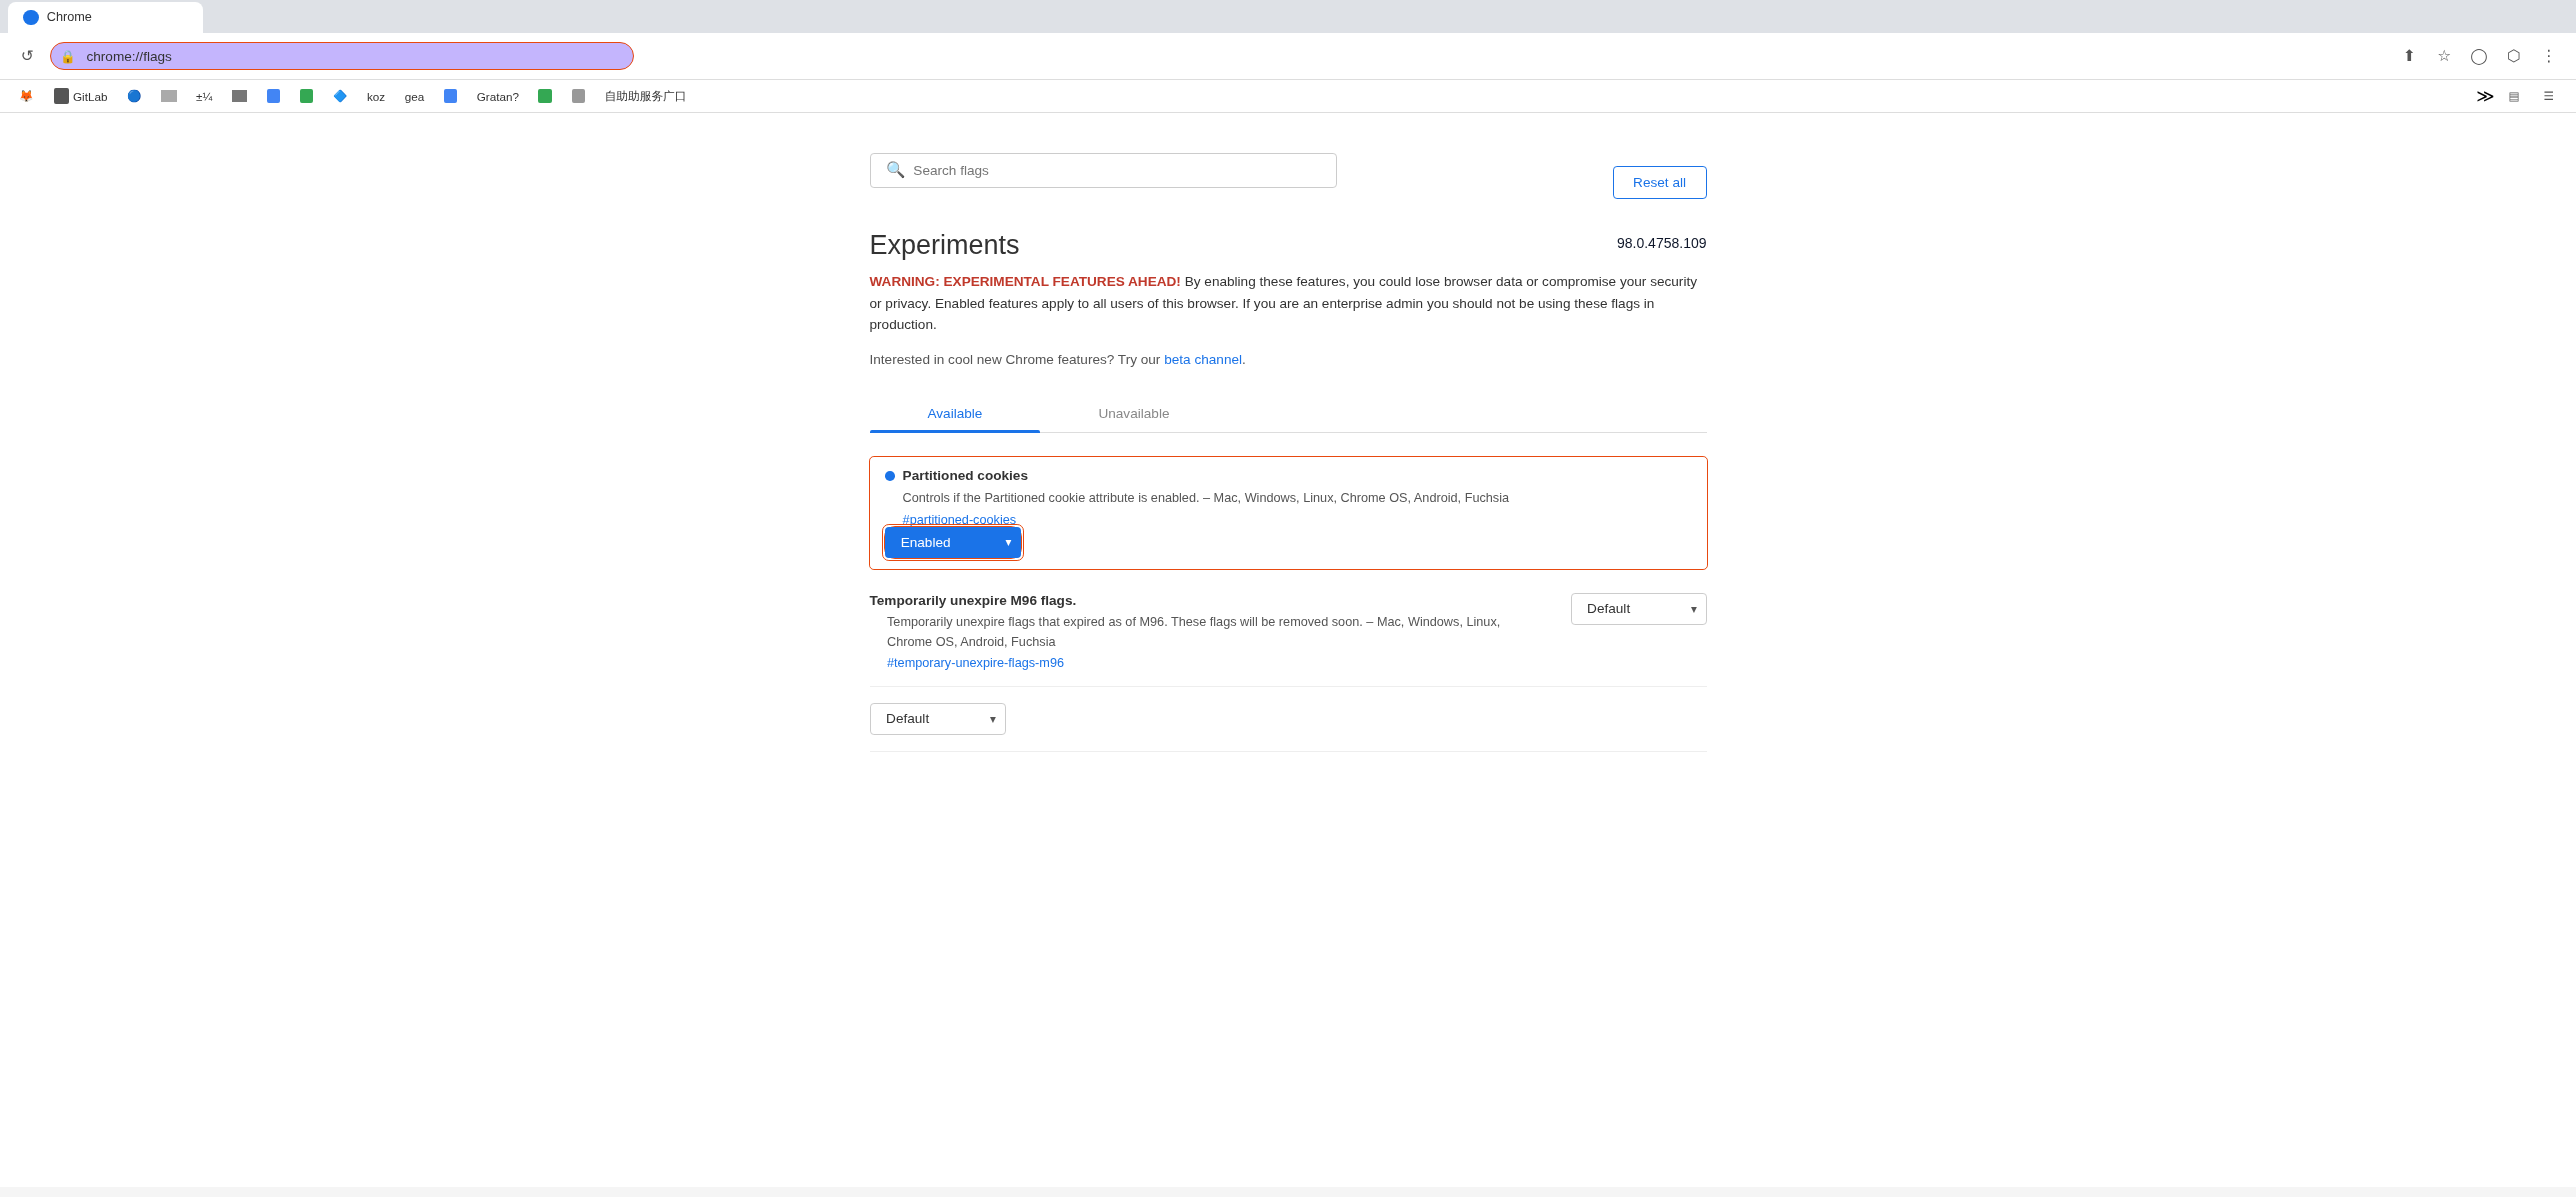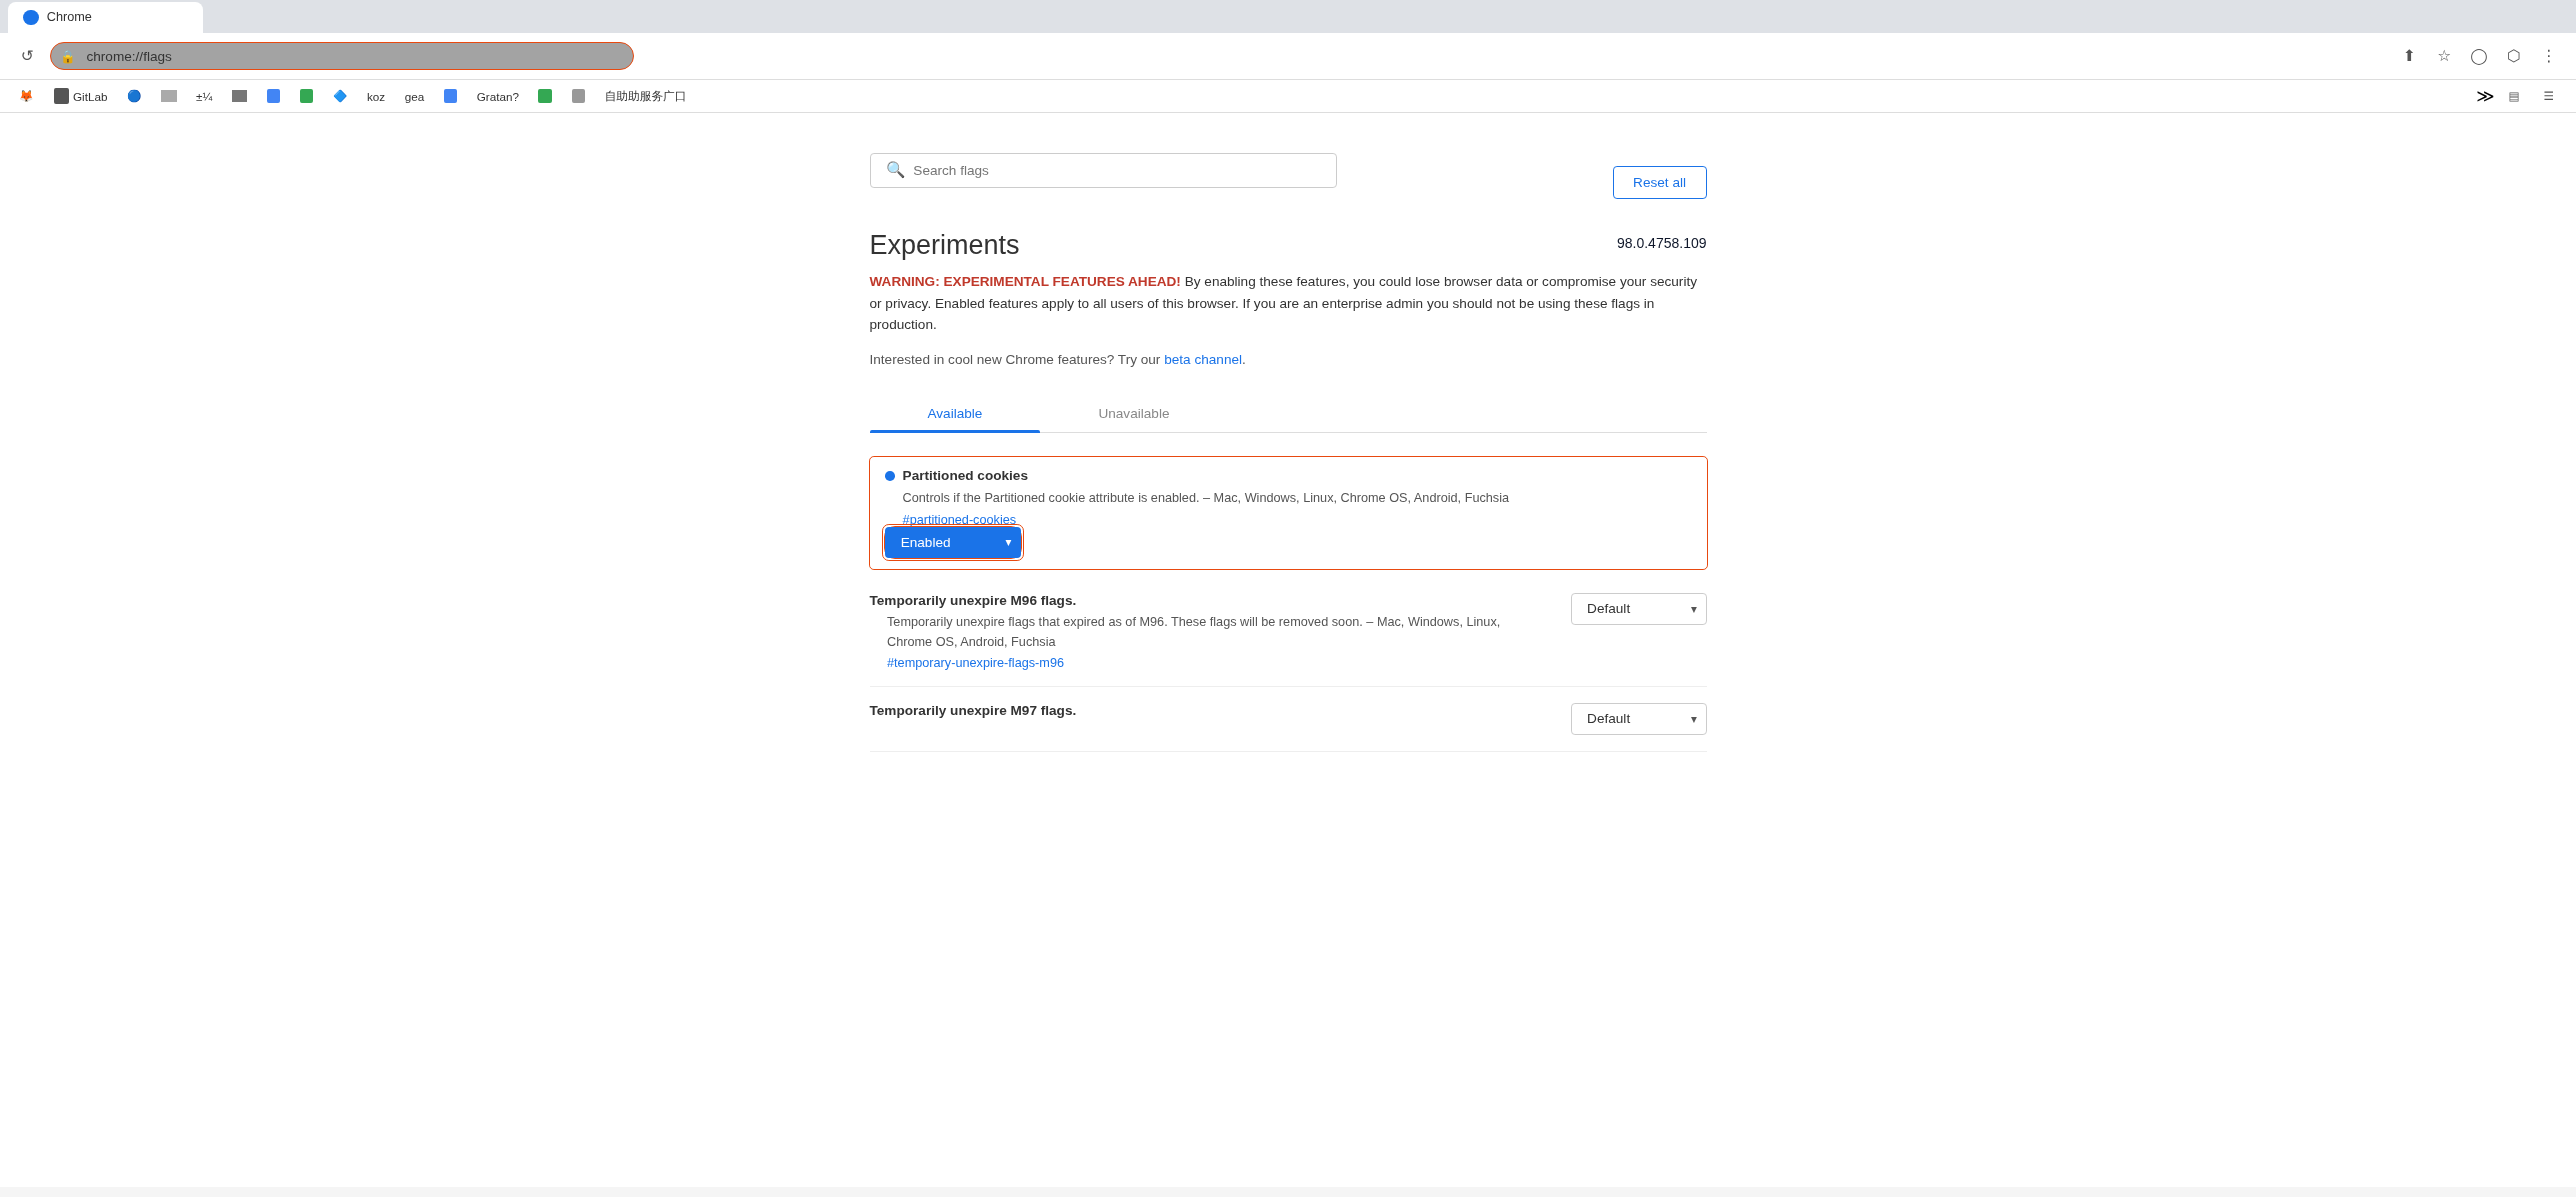--- a/index.html
+++ b/index.html
@@ -7,21 +7,21 @@
 
     
     .browser-frame { background: #dee1e6; width: 100%; }
     .tab-bar { display: flex; align-items: flex-end; padding: 7.8px 7.8px 0 7.8px; background: #dee1e6; height: 33px; }
     .tab-active { background: white; border-radius: 7.8px 7.8px 0 0; padding: 7.8px 15.6px; display: flex; align-items: center; gap: 7.8px; font-size: 12.7px; color: #333; min-width: 195px; }
     .tab-favicon { width: 15.6px; height: 15.6px; background: #1a73e8; border-radius: 50%; display: inline-block; }
 
     .nav-bar { background: white; display: flex; align-items: center; padding: 5.8px 11.7px; gap: 7.8px; border-bottom: 1px solid #ddd; height: 47px; }
     .nav-icon-btn { background: none; border: none; cursor: pointer; padding: 3.9px; color: #555; font-size: 15.6px; border-radius: 50%; width: 31px; height: 31px; display: flex; align-items: center; justify-content: center; }
     .address-bar-wrap { flex: 1; max-width: 584px; position: relative; }
-    .address-bar { width: 100%; border: 1.9px solid #e8490f; border-radius: 19.5px; padding: 5.8px 15.6px 5.8px 35px; font-size: 13.6px; outline: none; background: #a3a3a3; color: #333; }
+    .address-bar { width: 100%; border: 1.9px solid #e8490f; border-radius: 19.5px; padding: 5.8px 15.6px 5.8px 35px; font-size: 13.6px; outline: none; background: #c4b5fd; color: #333; }
     .address-icon { position: absolute; left: 9.7px; top: 50%; transform: translateY(-50%); color: #5f6368; font-size: 12.7px; }
     .nav-actions { display: flex; align-items: center; gap: 3.9px; margin-left: auto; }
 
     .bookmarks-bar { background: white; padding: 3.9px 11.7px; display: flex; gap: 3.9px; border-bottom: 1px solid #ddd; overflow: hidden; height: 33px; align-items: center; }
     .bookmark-item { padding: 2.9px 7.8px; border-radius: 3.9px; font-size: 11.7px; color: #333; white-space: nowrap; display: flex; align-items: center; gap: 3.9px; cursor: pointer; }
 
     
     .page-content { background: white; min-height: calc(100vh - 123px); padding: 0; }
 
     .flags-container { max-width: 876px; margin: 0 auto; padding: 29px 19.5px; }
@@ -199,25 +199,20 @@
             <option>Default</option>
             <option>Enabled</option>
             <option>Disabled</option>
           </select>
           <span class="chevron">▾</span>
         </div>
       </div>
     </div>
 
     <div class="flag-item">
-      <div class="flag-info">
-        <div class="flag-title-row">
-          <span class="flag-title">Temporarily unexpire M97 flags.</span>
-        </div>
-      </div>
       <div class="flag-control">
         <div class="select-wrapper default-wrap">
           <select class="select-default">
             <option>Default</option>
             <option>Enabled</option>
             <option>Disabled</option>
           </select>
           <span class="chevron">▾</span>
         </div>
       </div>

